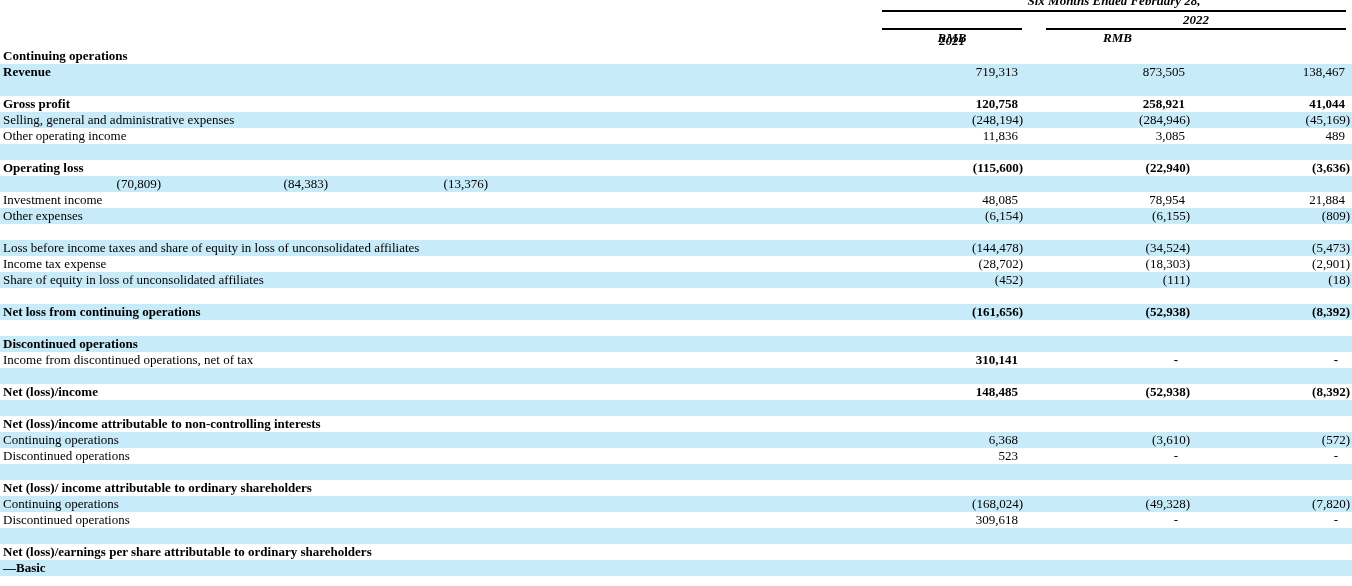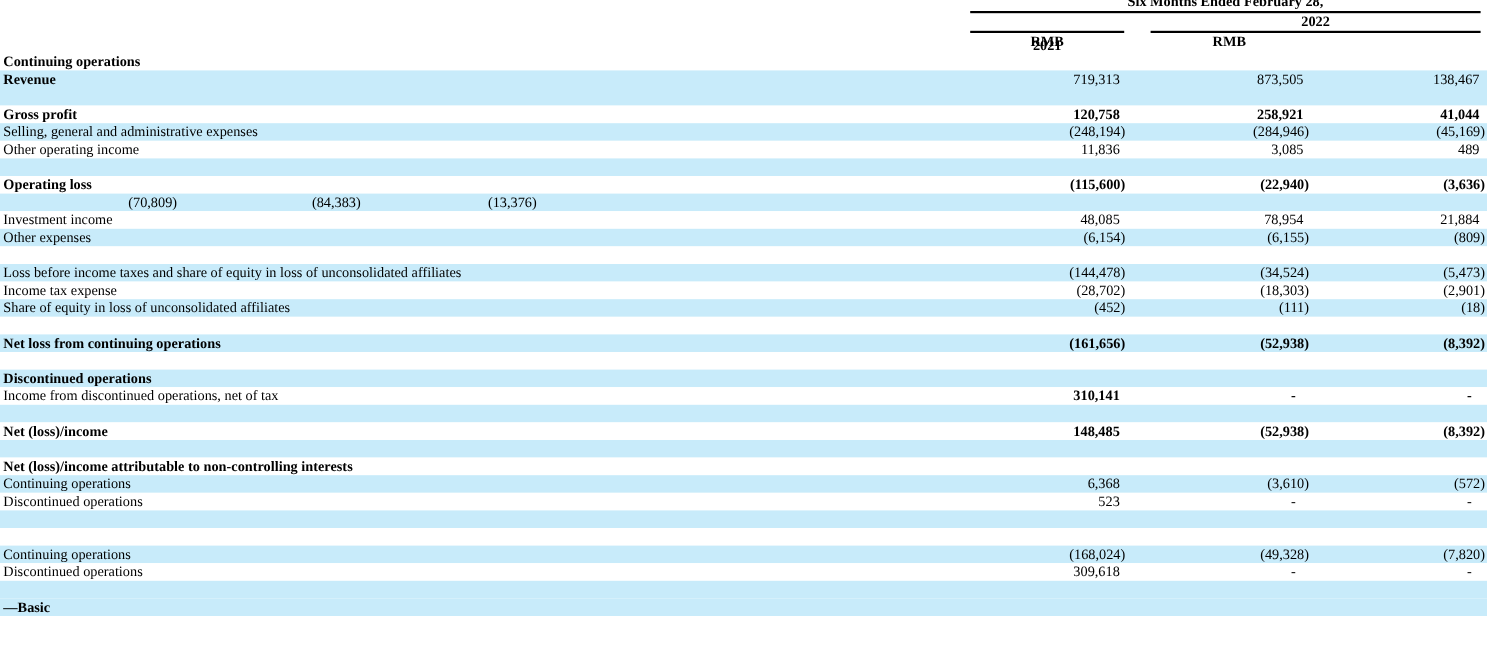--- a/index.html
+++ b/index.html
@@ -6,21 +6,21 @@
   .page {
     position:relative;
     width:1352px; height:586px;
     background:#ffffff;
     overflow:hidden;
     font-family:"Liberation Serif","DejaVu Serif",serif;
     font-size:13px;
     color:#000;
   }
   
-  .hdr { position:absolute; top:0; left:0; width:1352px; height:48px; }
+  .hdr { position:absolute; top:0; left:0; width:1352px; height:48px;font-style:italic; }
   .h-title { position:absolute; left:882px; top:-7px; width:464px; text-align:center; font-weight:bold; white-space:nowrap; }
   .h-rule { position:absolute; height:2px; background:#000; }
   .rule-group { left:882px; top:10px; width:464px; }
   .rule-2021  { left:882px; top:28px; width:140px; }
   .rule-2022  { left:1046px; top:28px; width:300px; }
   .h-y2021 { position:absolute; left:882px;  top:12px; width:140px; text-align:center; font-weight:bold;margin-top:21px; }
   .h-y2022 { position:absolute; left:1046px; top:12px; width:300px; text-align:center; font-weight:bold; }
   .h-rmb1  { position:absolute; left:882px;  top:30px; width:140px; text-align:center; font-weight:bold; }
   .h-rmb2  { position:absolute; left:1046px; top:30px; width:143px; text-align:center; font-weight:bold; }
   .h-usd   { position:absolute; left:1189px; top:30px; width:157px; text-align:center; font-weight:bold;margin-top:44px; }
@@ -213,20 +213,21 @@
         <div class="cell num col2 dash-pad">-</div>
         <div class="cell num col3 dash-pad">-</div>
       </div>
       <div class="row bg-blue">
         <div class="cell label"></div>
         <div class="cell num col1"></div>
         <div class="cell num col2"></div>
         <div class="cell num col3"></div>
       </div>
       <div class="row bg-white bold-label">
+        <div class="cell label">Net (loss)/ income attributable to ordinary shareholders</div>
         <div class="cell num col1"></div>
         <div class="cell num col2"></div>
         <div class="cell num col3"></div>
       </div>
       <div class="row bg-blue">
         <div class="cell label">Continuing operations</div>
         <div class="cell num col1">(168,024)</div>
         <div class="cell num col2">(49,328)</div>
         <div class="cell num col3">(7,820)</div>
       </div>
@@ -235,20 +236,26 @@
         <div class="cell num col1 num-pad">309,618</div>
         <div class="cell num col2 dash-pad">-</div>
         <div class="cell num col3 dash-pad">-</div>
       </div>
       <div class="row bg-blue">
         <div class="cell label"></div>
         <div class="cell num col1"></div>
         <div class="cell num col2"></div>
         <div class="cell num col3"></div>
       </div>
+      <div class="row bg-white bold-label">
+        <div class="cell label">Net (loss)/earnings per share attributable to ordinary shareholders</div>
+        <div class="cell num col1"></div>
+        <div class="cell num col2"></div>
+        <div class="cell num col3"></div>
+      </div>
       <div class="row bg-blue bold-label">
         <div class="cell label">—Basic</div>
         <div class="cell num col1"></div>
         <div class="cell num col2"></div>
         <div class="cell num col3"></div>
       </div>
     </div>
 
 </div>
 

